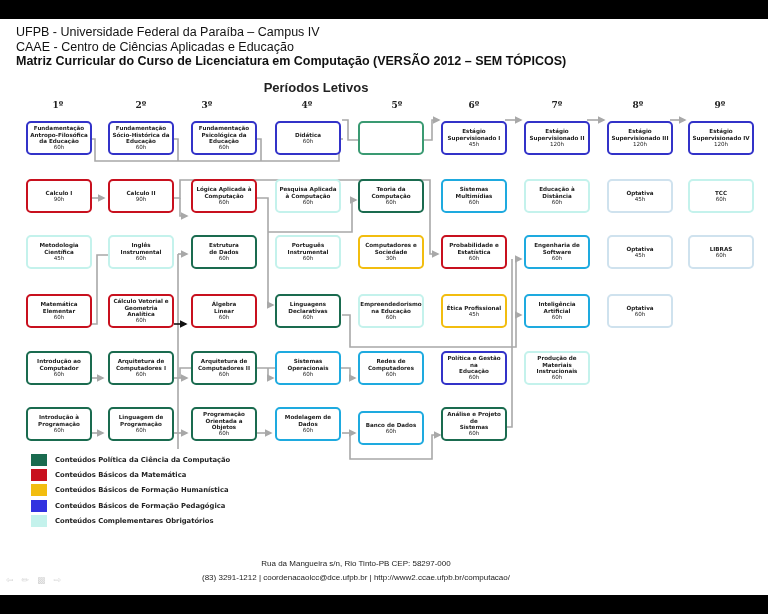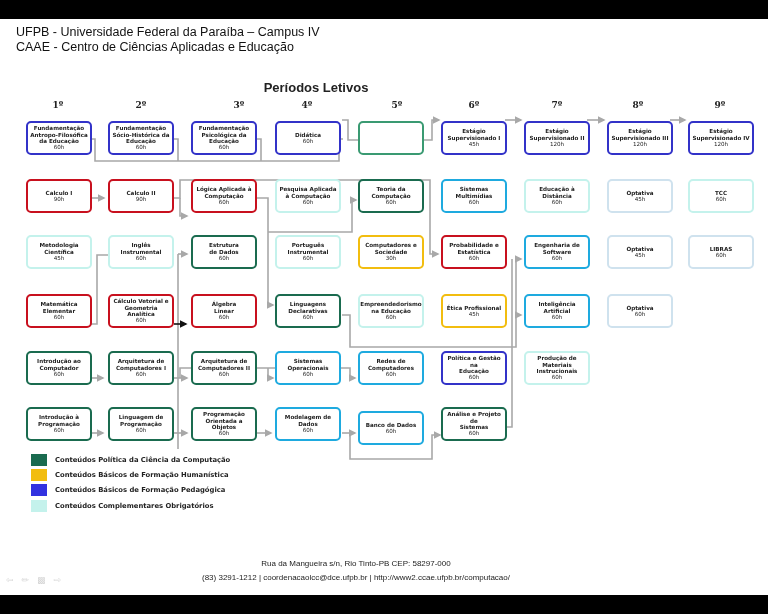--- a/index.html
+++ b/index.html
@@ -32,26 +32,27 @@
   .footer.f2 { top:554px; }
   .nav { position:absolute; left:6px; top:556px; display:flex; gap:8px; opacity:0.25; font-size:9px; color:#555; }
 </style>
 </head>
 <body>
 
 <div class="slide">
 
   <div class="hdr l1">UFPB - Universidade Federal da Paraíba – Campus IV</div>
   <div class="hdr l2">CAAE - Centro de Ciências Aplicadas e Educação</div>
+  <div class="hdr l3">Matriz Curricular do Curso de Licenciatura em Computação (VERSÃO 2012 – SEM TÓPICOS)</div>
 
   <div class="ptitle">Períodos Letivos</div>
 
   <div class="period" style="left:43px">1º</div>
   <div class="period" style="left:126px">2º</div>
-  <div class="period" style="left:224px">3º</div>
+  <div class="period" style="left:192px">3º</div>
   <div class="period" style="left:292px">4º</div>
   <div class="period" style="left:382px">5º</div>
   <div class="period" style="left:459px">6º</div>
   <div class="period" style="left:542px">7º</div>
   <div class="period" style="left:623px">8º</div>
   <div class="period" style="left:705px">9º</div>
 
   <svg class="lines">
     <defs>
       <marker id="ah" markerWidth="5" markerHeight="5" refX="4" refY="2.5" orient="auto">
@@ -335,20 +336,24 @@
 Sistemas</span>
     <span class="hr">60h</span>
   </div>
 
   <div class="legend">
     <div class="lg">
       <div class="sw" style="background:#1a6b4f"></div>
       <span class="t">Conteúdos Política da Ciência da Computação</span>
     </div>
     <div class="lg">
+      <div class="sw" style="background:#c8101e"></div>
+      <span class="t">Conteúdos Básicos da Matemática</span>
+    </div>
+    <div class="lg">
       <div class="sw" style="background:#f2bd0f"></div>
       <span class="t">Conteúdos Básicos de Formação Humanística</span>
     </div>
     <div class="lg">
       <div class="sw" style="background:#3232e0"></div>
       <span class="t">Conteúdos Básicos de Formação Pedagógica</span>
     </div>
     <div class="lg">
       <div class="sw" style="background:#c4f2ec"></div>
       <span class="t">Conteúdos Complementares Obrigatórios</span>

